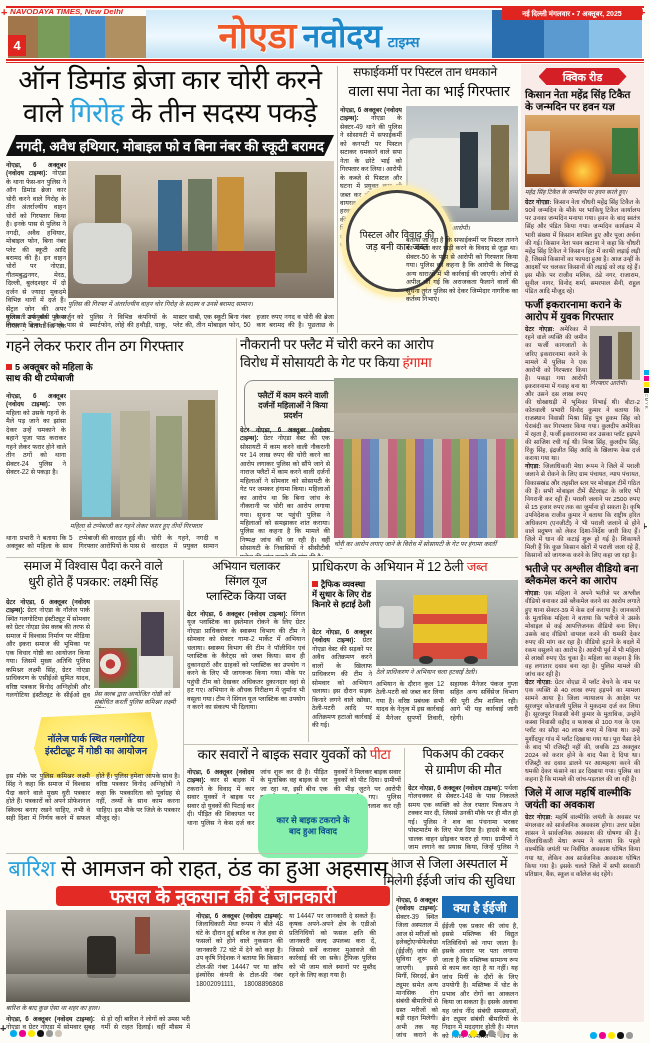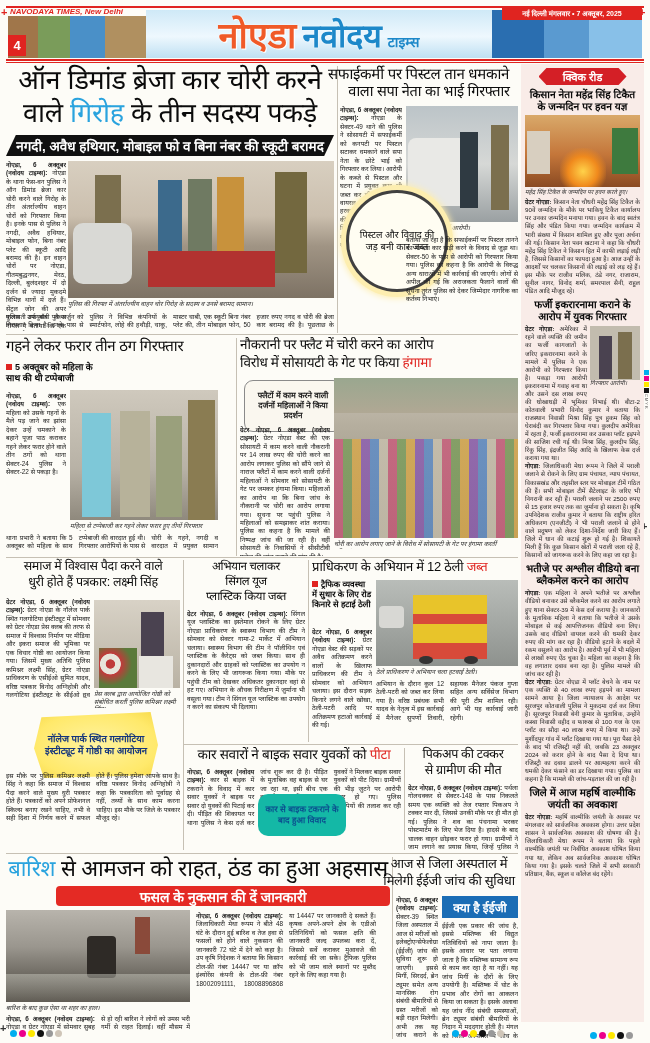--- a/index.html
+++ b/index.html
@@ -37,37 +37,37 @@
   .kick{position:absolute;font-weight:900;font-size:9px;line-height:1.2;color:#0b0b0b;}
   .kick .sq{display:inline-block;width:6px;height:6px;background:#e02420;margin-right:3px;}
   
   .roundbox{position:absolute;border:1px solid #8a8a8a;border-radius:9px;background:#faf7ef;
             font-weight:900;font-size:8px;line-height:1.25;display:flex;align-items:center;
             justify-content:center;text-align:center;padding:5px;}
   .yellowbox{position:absolute;background:radial-gradient(ellipse at center,#fff3a0,#ffe96b 70%,#f7d94a);
              clip-path:polygon(6% 8%,94% 0,100% 50%,94% 96%,8% 100%,0 55%);
              color:#14357c;font-weight:900;font-size:9.5px;line-height:1.3;display:flex;align-items:center;
              justify-content:center;text-align:center;padding:6px;}
-  .bluebox{position:absolute;background:#14b8a6;border-radius:10px;color:#0b4f8f;font-weight:900;
+  .bluebox{position:absolute;background:#86efac;border-radius:10px;color:#0b4f8f;font-weight:900;
            font-size:8.5px;line-height:1.25;display:flex;align-items:center;justify-content:center;
-           text-align:center;padding:3px;}
+           text-align:center;padding:14px;}
   .pullq{position:absolute;border-radius:50%;background:#fffdf2;border:3px solid #404040;
          box-shadow:0 0 0 5px #fdeeb0,0 0 6px 6px #fdeeb0;display:flex;align-items:center;justify-content:center;
          text-align:center;font-weight:400;font-size:9.5px;line-height:1.25;color:#111;padding:8px;}
   .redband{position:absolute;background:#e42a24;color:#fff;font-weight:900;display:flex;align-items:center;
            justify-content:center;border-radius:4px;}
   .eegbox{position:absolute;background:#1b6db5;color:#fff;font-weight:700;display:flex;align-items:center;
           justify-content:center;}
   
   .qr{position:absolute;left:521px;top:64px;width:123px;height:958px;background:#f9ece8;
       padding:3px 4px;box-sizing:border-box;overflow:hidden;}
   .qr-ribbon{width:88px;height:17px;margin:1px auto 3px;background:#d41f26;color:#fff;font-weight:900;
              font-size:11px;display:flex;align-items:center;justify-content:center;
              clip-path:polygon(0 50%,9% 0,91% 0,100% 50%,91% 100%,9% 100%);}
-  .qr-h{font-size:10.3px;font-weight:900;text-align:center;line-height:1.18;margin:4px 0 2px;color:#0b0b0b;}
+  .qr-h{font-size:10.3px;font-weight:900;line-height:1.18;margin:4px 0 2px;color:#0b0b0b;}
   .qr-photo{position:relative;height:72px;margin:2px 0 1px;overflow:hidden;background:#c4763a;}
   .qr-cap{font-size:6px;font-style:italic;color:#333;margin:0 0 2px;}
   .qr-body{font-size:6.2px;line-height:1.3;text-align:justify;color:#222;}
   .qr-smallph{float:right;width:50px;margin:1px 0 1px 3px;}
   .qr-smallph .im{position:relative;width:50px;height:54px;background:#c2bcae;overflow:hidden;}
   
   .dots{position:absolute;display:flex;gap:2px;}
   .dot{width:7px;height:7px;border-radius:50%;}
   .cropmark{position:absolute;font-size:11px;font-weight:bold;}
   .cmyk-side{position:absolute;right:1px;display:flex;flex-direction:column;gap:1px;align-items:center;}
@@ -109,21 +109,21 @@
     <div class="fg" style="left:10%;top:10%;width:10%;height:70%;background:#7b6f4e;"></div>
     <div class="fg" style="left:78%;top:8%;width:12%;height:74%;background:#73683f;"></div>
     <div class="fg" style="left:30%;top:66%;width:48%;height:26%;background:#b23230;"></div>
     <div class="fg" style="left:2%;top:45%;width:22%;height:45%;background:#d9d9d5;border-radius:10px;"></div>
   </div>
   <div class="cap" style="left:68px;top:300px;width:266px;height:10px;">पुलिस की गिरफ्त में अंतर्राज्यीय वाहन चोर गिरोह के सदस्य व उनसे बरामद सामान।</div>
   <div class="bt" style="left:6px;top:313px;width:328px;height:20px;column-count:4;column-gap:6px;">कलावती उर्फ बॉबी पुत्र अर्जुन को गिरफ्तार किया है। इनके पास से पुलिस ने विभिन्न कंपनियों के स्मार्टफोन, लोहे की हथौड़ी, चाकू, मास्टर चाबी, एक स्कूटी बिना नंबर प्लेट की, तीन मोबाइल फोन, 50 हजार रुपए नगद व चोरी की ब्रेजा कार बरामद की है। पूछताछ के दौरान आरोपियों ने बताया कि वे ऑन डिमांड ब्रेजा कारें चोरी कर पचास हजार रुपए में बेच देते थे। पुलिस आरोपियों के आपराधिक इतिहास के बारे में पता कर रही है।</div>
 
   <div class="rule-v" style="left:337px;top:66px;height:267px;"></div>
 
-  <div class="hl center nowrap" style="left:328px;top:66px;width:178px;font-size:15px;text-align:center;">सफाईकर्मी पर पिस्टल तान धमकाने</div>
+  <div class="hl center nowrap" style="left:336px;top:66px;width:178px;font-size:12px;text-align:center;">सफाईकर्मी पर पिस्टल तान धमकाने</div>
   <div class="hl center nowrap" style="left:340px;top:84px;width:178px;font-size:14.5px;">वाला सपा नेता का भाई गिरफ्तार</div>
   <div class="bt" style="left:340px;top:106px;width:62px;height:227px;"><b>नोएडा, 6 अक्तूबर (नवोदय टाइम्स):</b> <span>नोएडा के सेक्टर-49 थाने की पुलिस ने सोसायटी में सफाईकर्मी को कनपटी पर पिस्टल सटाकर धमकाने वाले सपा नेता के छोटे भाई को गिरफ्तार कर लिया। आरोपी के कब्जे से पिस्टल और घटना में प्रयुक्त कार भी जब्त कर ली गई। वीडियो वायरल होने के बाद पुलिस हरकत में आई और आरोपी की घेराबंदी कर उसे दबोच लिया। गिरफ्तारी के बाद सोसायटी के निवासियों ने राहत की सांस ली।</span></div>
   <div class="ph" style="left:406px;top:106px;width:112px;height:116px;background:linear-gradient(180deg,#bcc4c8,#d6d8d6 50%,#9aa0a2);">
     <div class="fg" style="left:2%;top:28%;width:62%;height:58%;background:#e9e9e6;border-radius:8px 14px 4px 4px;"></div>
     <div class="fg" style="left:48%;top:22%;width:16%;height:66%;background:#2f3a42;"></div>
     <div class="fg" style="left:76%;top:16%;width:16%;height:74%;background:#7b6f4e;"></div>
   </div>
   <div class="cap" style="left:406px;top:224px;width:112px;height:9px;">पुलिस की गिरफ्त में आरोपी।</div>
   <div class="pullq" style="left:346px;top:190px;width:80px;height:80px;">पिस्टल और विवाद की जड़ बनी कार जब्त</div>
   <div class="bt" style="left:406px;top:236px;width:112px;height:97px;">बताया जा रहा है कि सफाईकर्मी पर पिस्टल तानने का मामला कार खड़ी करने के विवाद से जुड़ा था। सेक्टर-50 के पास से आरोपी को गिरफ्तार किया गया। पुलिस का कहना है कि आरोपी के विरुद्ध अन्य धाराओं में भी कार्रवाई की जाएगी। लोगों से अपील की गई कि अराजकता फैलाने वालों की सूचना तुरंत पुलिस को देकर जिम्मेदार नागरिक का कर्तव्य निभाएं।</div>
@@ -244,21 +244,21 @@
 
   <div class="rule-v" style="left:404px;top:748px;height:102px;"></div>
 
   <div class="hl center nowrap" style="left:408px;top:748px;width:110px;font-size:12.5px;">पिकअप की टक्कर</div>
   <div class="hl center nowrap" style="left:408px;top:764px;width:110px;font-size:12.5px;">से ग्रामीण की मौत</div>
   <div class="bt" style="left:408px;top:784px;width:110px;height:66px;"><b>ग्रेटर नोएडा, 6 अक्तूबर (नवोदय टाइम्स):</b> <span>पर्थला गोलचक्कर से सेक्टर-148 के पास निकलते समय एक व्यक्ति को तेज रफ्तार पिकअप ने टक्कर मार दी, जिससे उनकी मौके पर ही मौत हो गई। पुलिस ने शव का पंचनामा भरकर पोस्टमार्टम के लिए भेज दिया है। हादसे के बाद चालक वाहन छोड़कर फरार हो गया। ग्रामीणों ने जाम लगाने का प्रयास किया, जिन्हें पुलिस ने समझाकर शांत कराया। परिजनों की तहरीर पर केस दर्ज कर लिया गया है।</span></div>
 
   <div class="rule-h" style="left:6px;top:853px;width:512px;"></div>
 
   <div class="hl center nowrap" style="left:6px;top:857px;width:384px;font-size:22px;"><span class="mark-blue">बारिश</span><span> से आमजन को राहत, ठंड का हुआ अहसास</span></div>
-  <div class="redband" style="left:56px;top:886px;width:334px;height:20px;font-size:14px;">फसल के नुकसान की दें जानकारी</div>
+  <div class="redband" style="left:56px;top:886px;width:334px;height:20px;font-size:19px;">फसल के नुकसान की दें जानकारी</div>
   <div class="ph" style="left:6px;top:910px;width:184px;height:92px;background:linear-gradient(180deg,#b8b4ac 0%,#9a968e 40%,#6f6b63 70%,#5a564e 100%);">
     <div class="fg" style="left:44%;top:28%;width:16%;height:46%;background:#2e2a26;border-radius:4px;"></div>
     <div class="fg" style="left:0;top:70%;width:100%;height:30%;background:linear-gradient(180deg,rgba(200,200,190,.5),rgba(120,116,108,.2));"></div>
     <div class="fg" style="left:70%;top:8%;width:8%;height:40%;background:#8a4a3a;"></div>
   </div>
   <div class="cap" style="left:6px;top:1004px;width:184px;height:9px;">बारिश के बाद कुछ ऐसा था शहर का हाल।</div>
   <div class="bt" style="left:6px;top:1015px;width:184px;height:24px;column-count:2;column-gap:6px;"><b>नोएडा, 6 अक्तूबर (नवोदय टाइम्स):</b> <span>नोएडा व ग्रेटर नोएडा में सोमवार सुबह से हो रही बारिश ने लोगों को उमस भरी गर्मी से राहत दिलाई। वहीं मौसम में ठंडक घुलने से लोगों को हल्की ठंड का अहसास हुआ। अधिकांश इलाकों में सड़कों पर जलभराव की परेशानी भी झेलनी पड़ी। दोपहर 12 से 3 बजे के बीच काफी तेज बारिश हुई। हालांकि, इस दौरान अधिकांश लोग घरों में ही रहे।</span></div>
 
   <div class="bt" style="left:196px;top:912px;width:180px;height:126px;column-count:2;column-gap:6px;"><b>नोएडा, 6 अक्तूबर (नवोदय टाइम्स):</b> <span>जिलाधिकारी मेधा रूपम ने बीते 48 घंटे के दौरान हुई बारिश व तेज हवा से फसलों को होने वाले नुकसान की जानकारी 72 घंटे में देने को कहा है। उप कृषि निदेशक ने बताया कि किसान टोल-फ्री नंबर 14447 पर या क्रॉप इंश्योरेंस कंपनी के टोल-फ्री नंबर 18002091111, 18008896868 या 14447 पर जानकारी दे सकते हैं। कृषक अपने-अपने क्षेत्र के एडीओ प्रतिनिधियों को फसल क्षति की जानकारी जल्द उपलब्ध करा दें, जिससे सर्वे कराकर मुआवजे की कार्रवाई की जा सके। ट्रैफिक पुलिस को भी जाम वाले स्थानों पर मुस्तैद रहने के लिए कहा गया है।</span></div>
 

